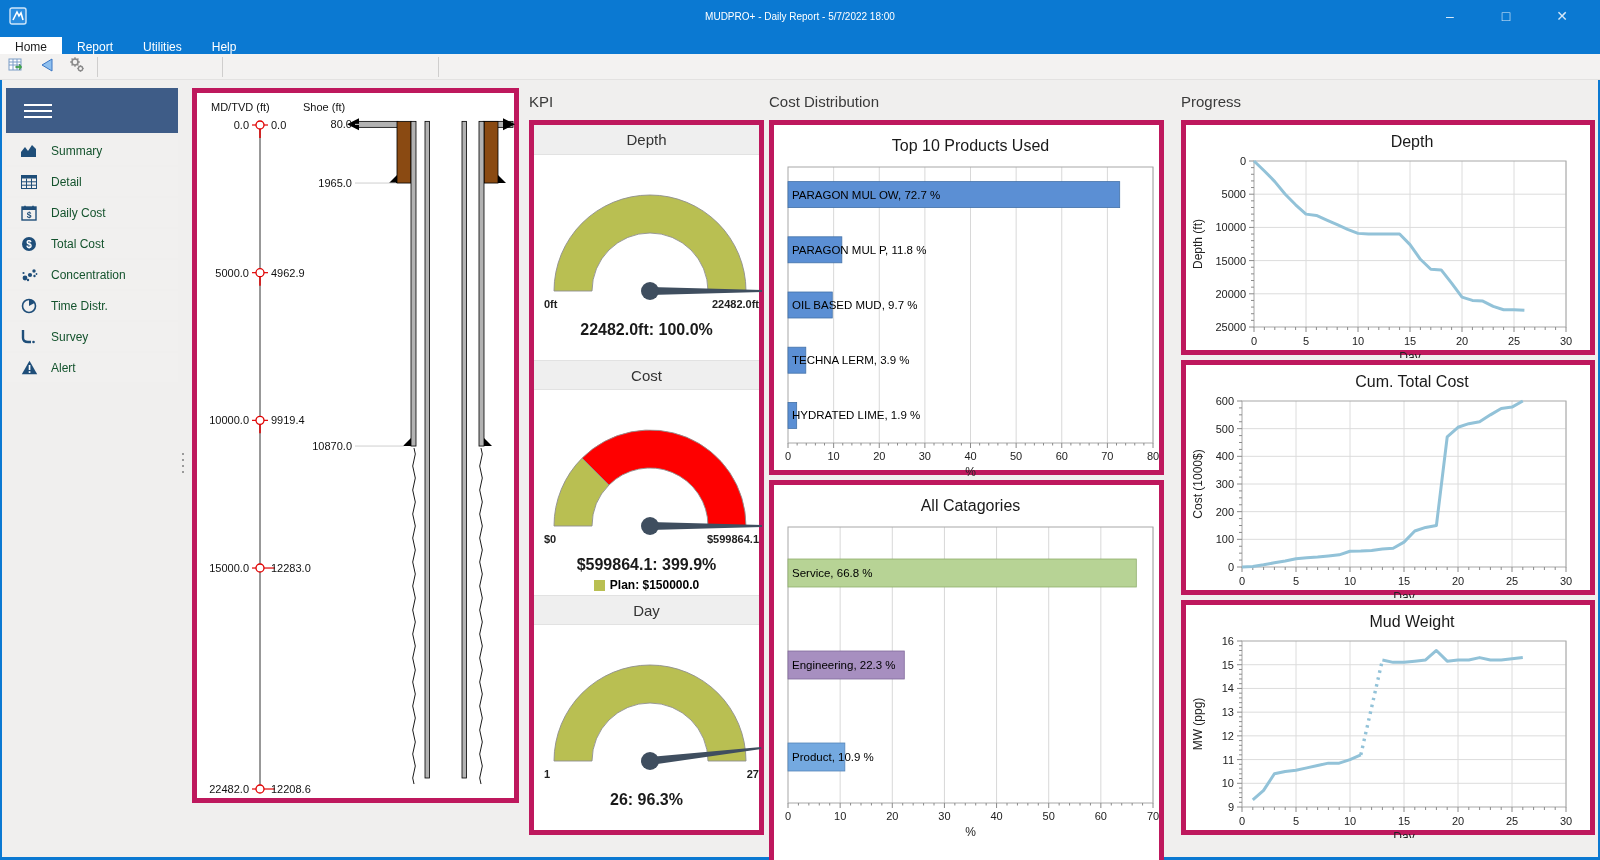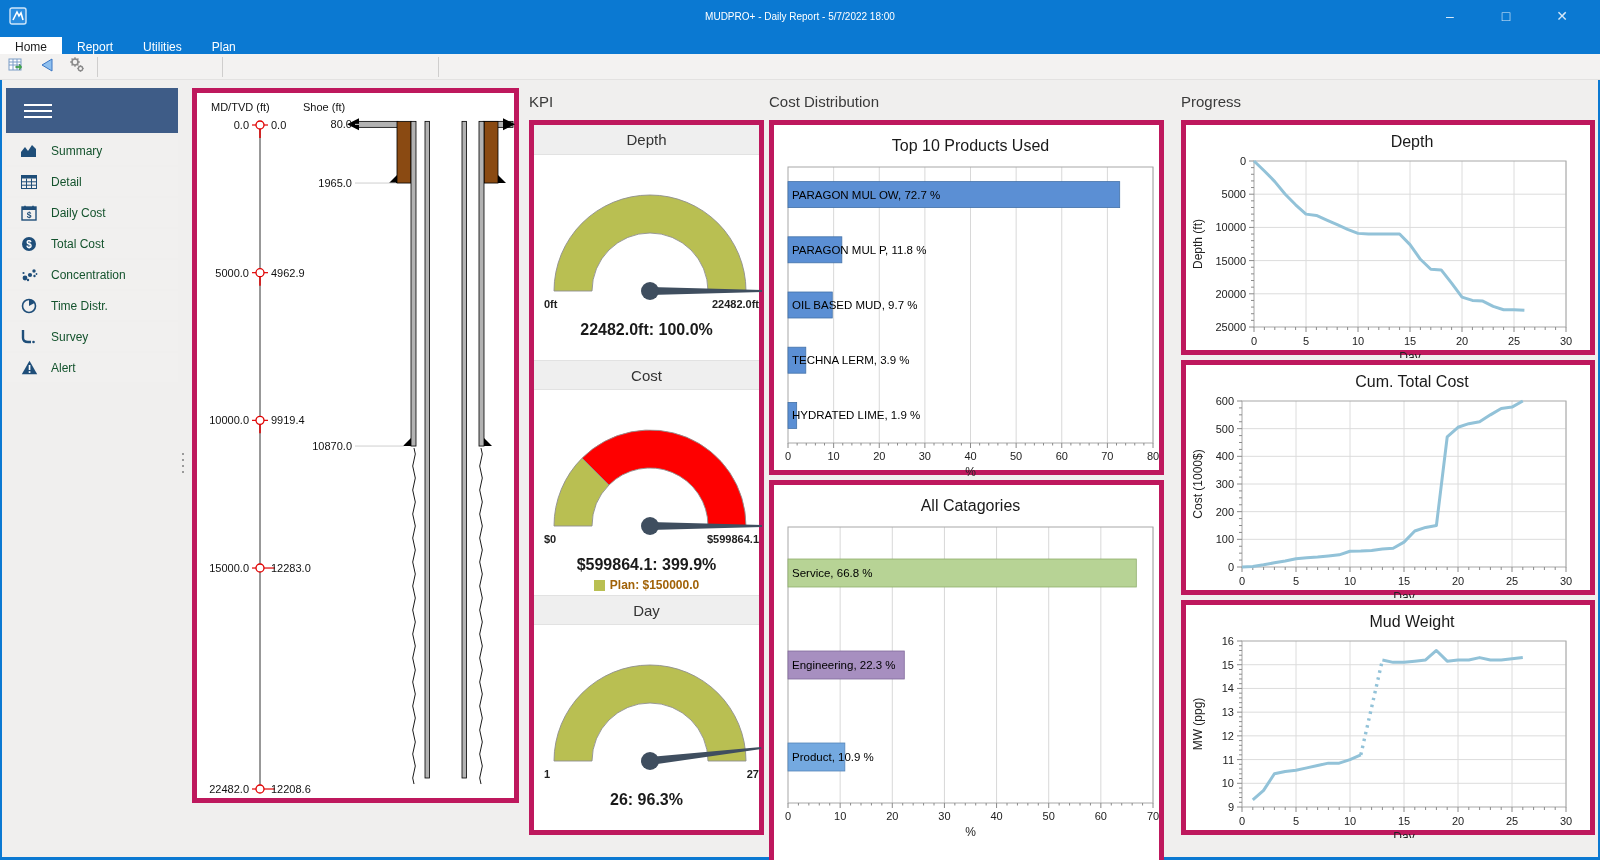--- a/index.html
+++ b/index.html
@@ -46,21 +46,21 @@
   #col-wellbore { left:0; width:327px; } #box-wellbore { height:715px; }
   #col-kpi { left:337px; width:235px; } #box-kpi { height:715px; display:flex; flex-direction:column; }
   #col-cost { left:577px; width:395px; }
   #col-progress { left:977px; width:426px;padding-left:12px; }
   .gauge-section { flex:1; display:flex; flex-direction:column; }
   .gauge-header { height:30px; background:#efefef; border-bottom:1px solid #e2e2e2; text-align:center;
     font-size:15px; color:#333; padding-top:6px; }
   .gauge-section + .gauge-section .gauge-header { border-top:1px solid #e2e2e2; }
   .gauge-body { flex:1; padding-top:6px;font-weight:bold; }
   .gauge-value { text-align:center; font-size:16px; color:#1a1a1a; margin-top:4px; }
-  .gauge-legend { display:flex; justify-content:center; align-items:center; gap:5px; font-size:12px; color:#a16207; margin-top:4px; }
+  .gauge-legend { display:flex; justify-content:center; align-items:center; gap:5px; font-size:12px; color:#000000; margin-top:4px; }
   .legend-swatch { width:11px; height:11px; display:inline-block; }
   .chart-box { margin-bottom:5px; }
   svg text { font-family:"Liberation Sans","DejaVu Sans",sans-serif; }
   .ax-t { font-size:11px; fill:#222; }
   .ax-lab { font-size:12px; fill:#222; }
   .ch-title { font-size:16px; fill:#1a1a1a; }
   .bar-lab { font-size:11.5px; fill:#000; }
   .wb-t { font-size:11px; fill:#111; }
 </style>
 </head>
@@ -78,21 +78,21 @@
       <div class="tb-btn">–</div>
       <div class="tb-btn">□</div>
       <div class="tb-btn">✕</div>
     </div>
   </div>
 
   <div class="menubar" id="menubar">
       <div class="menu-tab active">Home</div>
       <div class="menu-tab">Report</div>
       <div class="menu-tab">Utilities</div>
-      <div class="menu-tab">Plan</div>
+      <div class="menu-tab">Help</div>
     </div>
 
   <div class="toolbar" id="toolbar">
     <div class="tool-btn">
         <span><svg width="18" height="18" viewBox="0 0 18 18">
             <rect x="1" y="3" width="12" height="11" fill="#fff" stroke="#7a9cc6"></rect>
             <path d="M1,6 h12 M1,9 h12 M5,3 v11 M9,3 v11" stroke="#7a9cc6" fill="none"></path>
             <path d="M9,9 h5 v3 l3,-4 -3,-4 v3 h-5 z" fill="#3fae49" stroke="#2b7d33" stroke-width="0.6" transform="translate(1,5) scale(0.75)"></path>
           </svg></span>
       </div>

